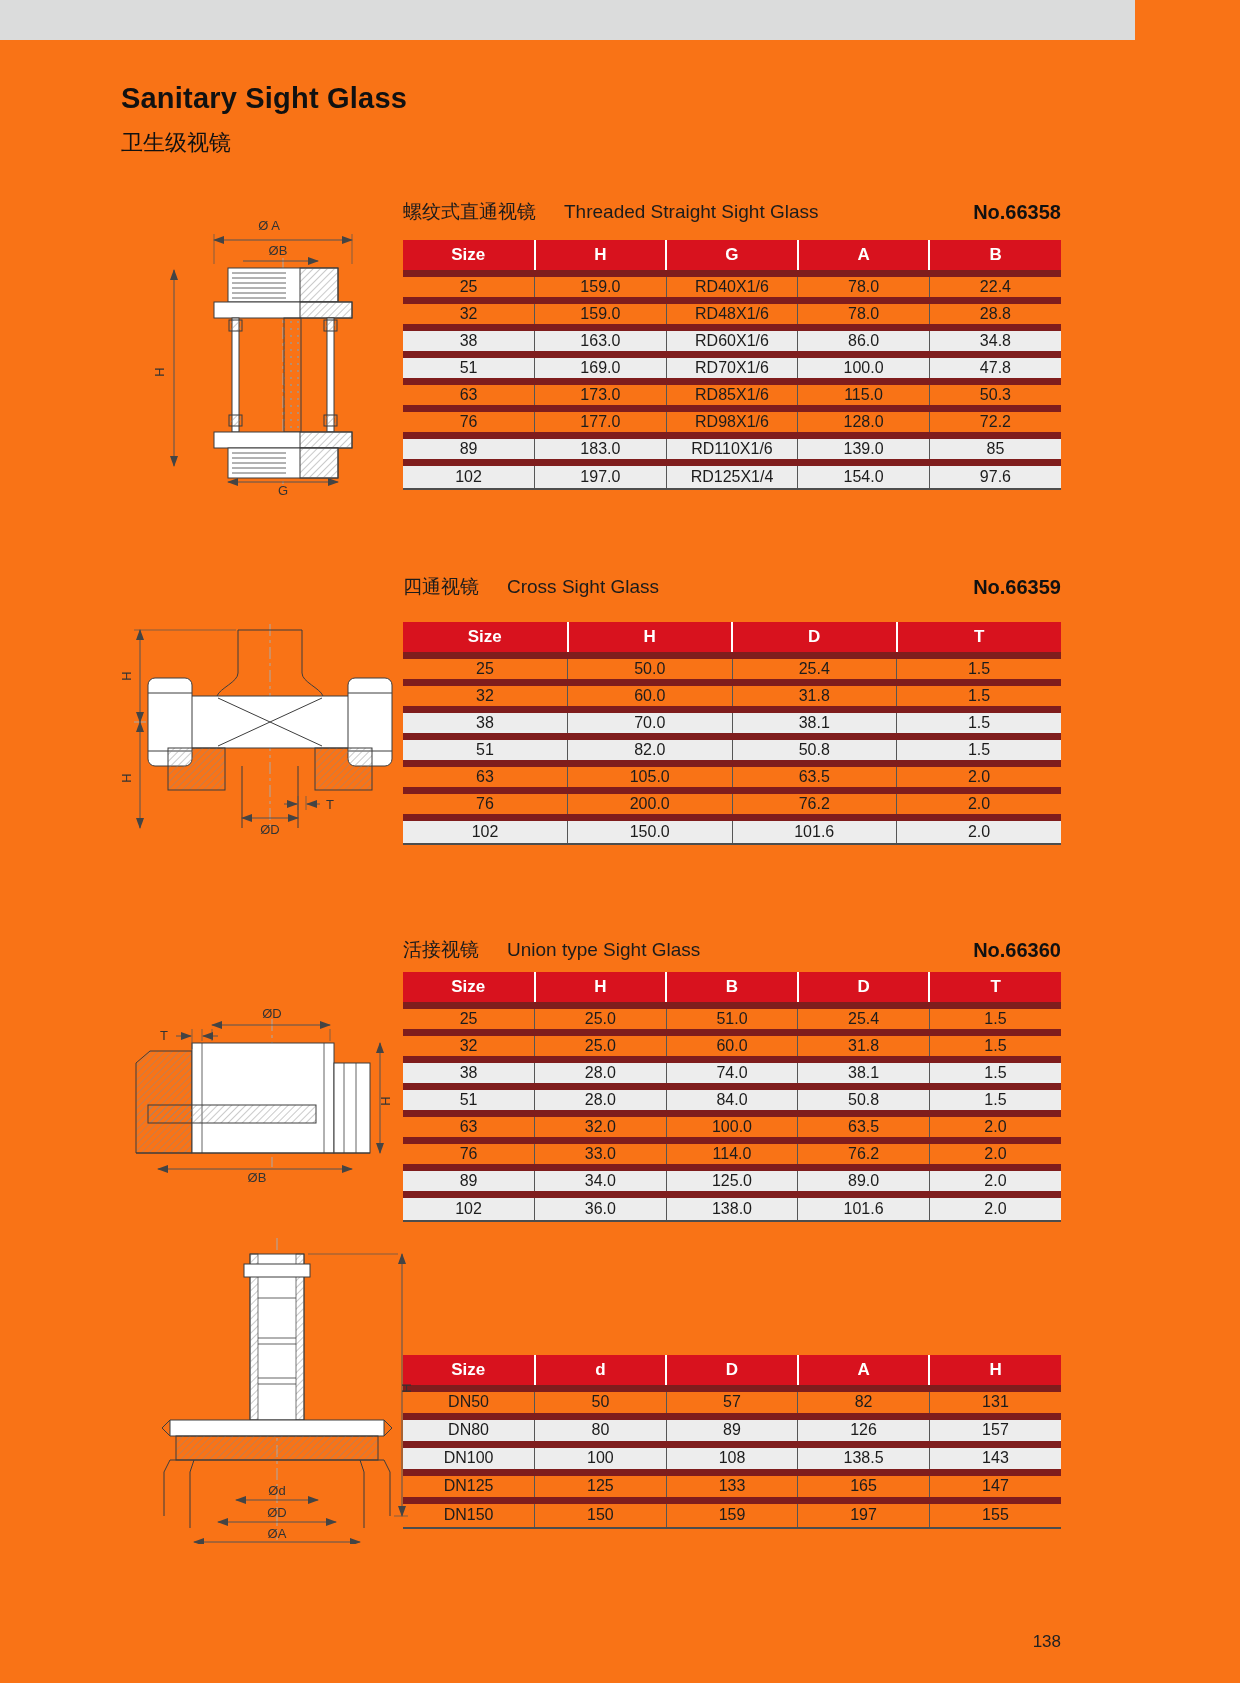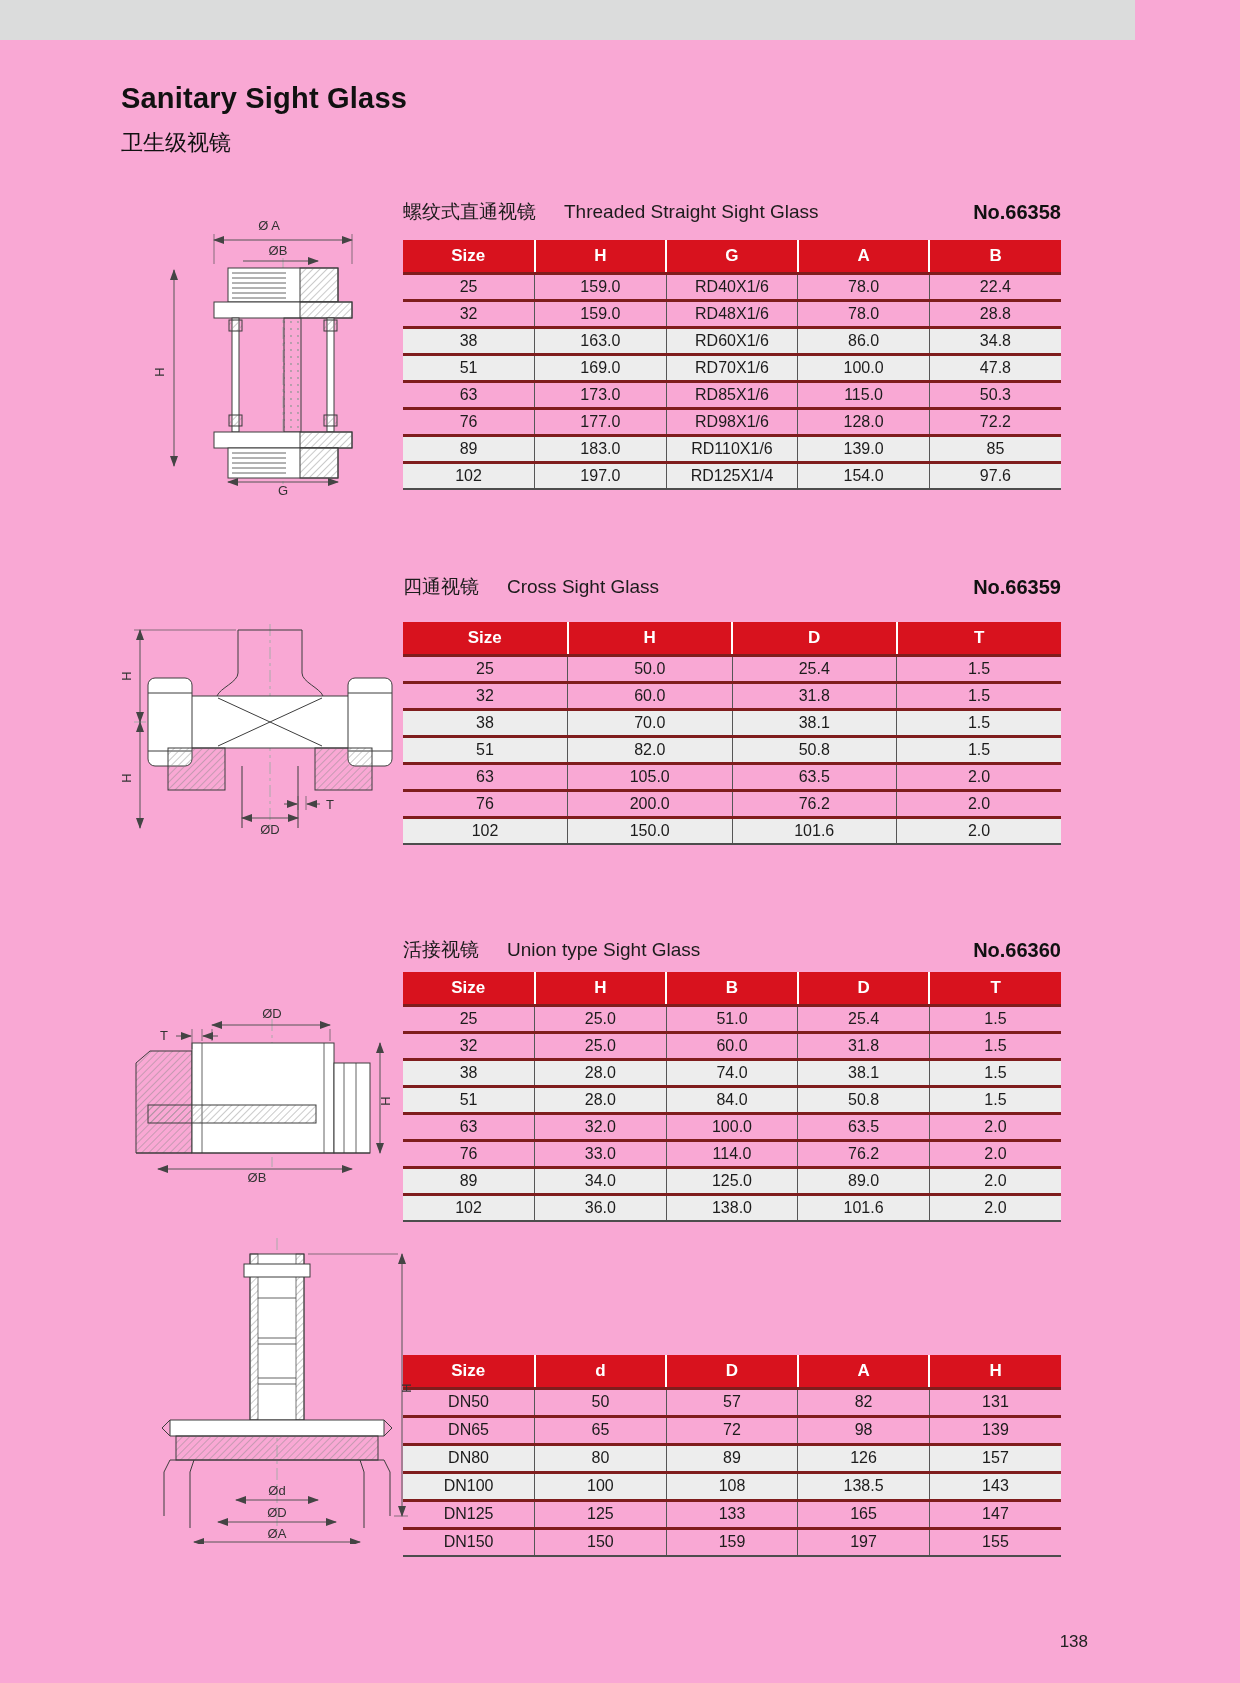--- a/index.html
+++ b/index.html
@@ -1,46 +1,46 @@
 <!DOCTYPE html>
 <html style="--red: #d8121e; --stripe: #ededed; --band: #dbdcdc;"><head>
 <meta charset="utf-8">
 <style>
   *{margin:0;padding:0;box-sizing:border-box}
   html,body{background:#fff}
-  #page{position:relative;width:1240px;height:1683px;background:#f9a8d4;overflow:hidden;
+  #page{position:relative;width:1240px;height:1683px;background:#f97316;overflow:hidden;
         font-family:"Liberation Sans","DejaVu Sans",sans-serif;color:#1c1c1c}
   .top-band{position:absolute;left:0;top:0;width:1135px;height:40px;background:var(--band,#dbdcdc)}
   .page-head{position:absolute;left:121px;top:82px}
   .page-head h1{font-size:29px;font-weight:700;color:#111;letter-spacing:.2px}
   .page-head .sub{font-size:22px;margin-top:13px;color:#111}
   .sec-title{position:absolute;left:403px;width:658px;display:flex;align-items:center}
   .sec-title .zh{font-size:19px}
   .sec-title .en{font-size:19px;margin-left:28px}
   .sec-title .code{margin-left:auto;font-size:20px;font-weight:700;color:#111}
   #title1{top:199px}#title2{top:574px}#title3{top:937px}#title4{top:1319px}
   table.spec{position:absolute;left:403px;width:658px;border-collapse:collapse;table-layout:fixed;
              border-bottom:2px solid #4d4d4d}
   #t1{top:240px}#t2{top:622px}#t3{top:972px}#t4{top:1355px}
   table.spec th{background:var(--red,#d8121e);color:#fff;font-size:17px;font-weight:700;height:33px;
                 border-left:2px solid #fff}
   table.spec th:first-child{border-left:none}
   table.spec td{font-size:16px;text-align:center;height:27px;border-left:1px solid #565656;color:#1c1c1c}
   table.spec td:first-child{border-left:none}
-  table.spec tbody tr{border-top:3px solid #7f1d1d}
+  table.spec tbody tr{border-top:7px solid #7f1d1d}
   table.spec tbody tr.stripe{background:var(--stripe,#ededed)}
   #t4 td{height:28px}
   .drawing{position:absolute}
   #d1{left:148px;top:214px}
   #d2{left:120px;top:618px}
   #d3{left:112px;top:1005px}
   #d4{left:132px;top:1232px}
   svg{display:block}
   svg text{font-family:"Liberation Sans","DejaVu Sans",sans-serif;font-size:13px;fill:#333}
-  .pageno{position:absolute;left:988px;top:1632px;width:100px;text-align:right;font-size:17px;color:#222}
+  .pageno{position:absolute;left:961px;top:1632px;width:100px;text-align:right;font-size:17px;color:#222}
 </style>
 </head>
 <body>
 
 <div id="page">
 
   <div class="top-band"></div>
 
   <div class="page-head">
     <h1>Sanitary Sight Glass</h1>
@@ -265,27 +265,20 @@
           <th>H</th>
         </tr>
       </thead>
       <tbody>
         <tr>
           <td>DN50</td>
           <td>50</td>
           <td>57</td>
           <td>82</td>
           <td>131</td>
-        </tr>
-        <tr>
-          <td>DN65</td>
-          <td>65</td>
-          <td>72</td>
-          <td>98</td>
-          <td>139</td>
         </tr>
         <tr class="stripe">
           <td>DN80</td>
           <td>80</td>
           <td>89</td>
           <td>126</td>
           <td>157</td>
         </tr>
         <tr class="stripe">
           <td>DN100</td>

